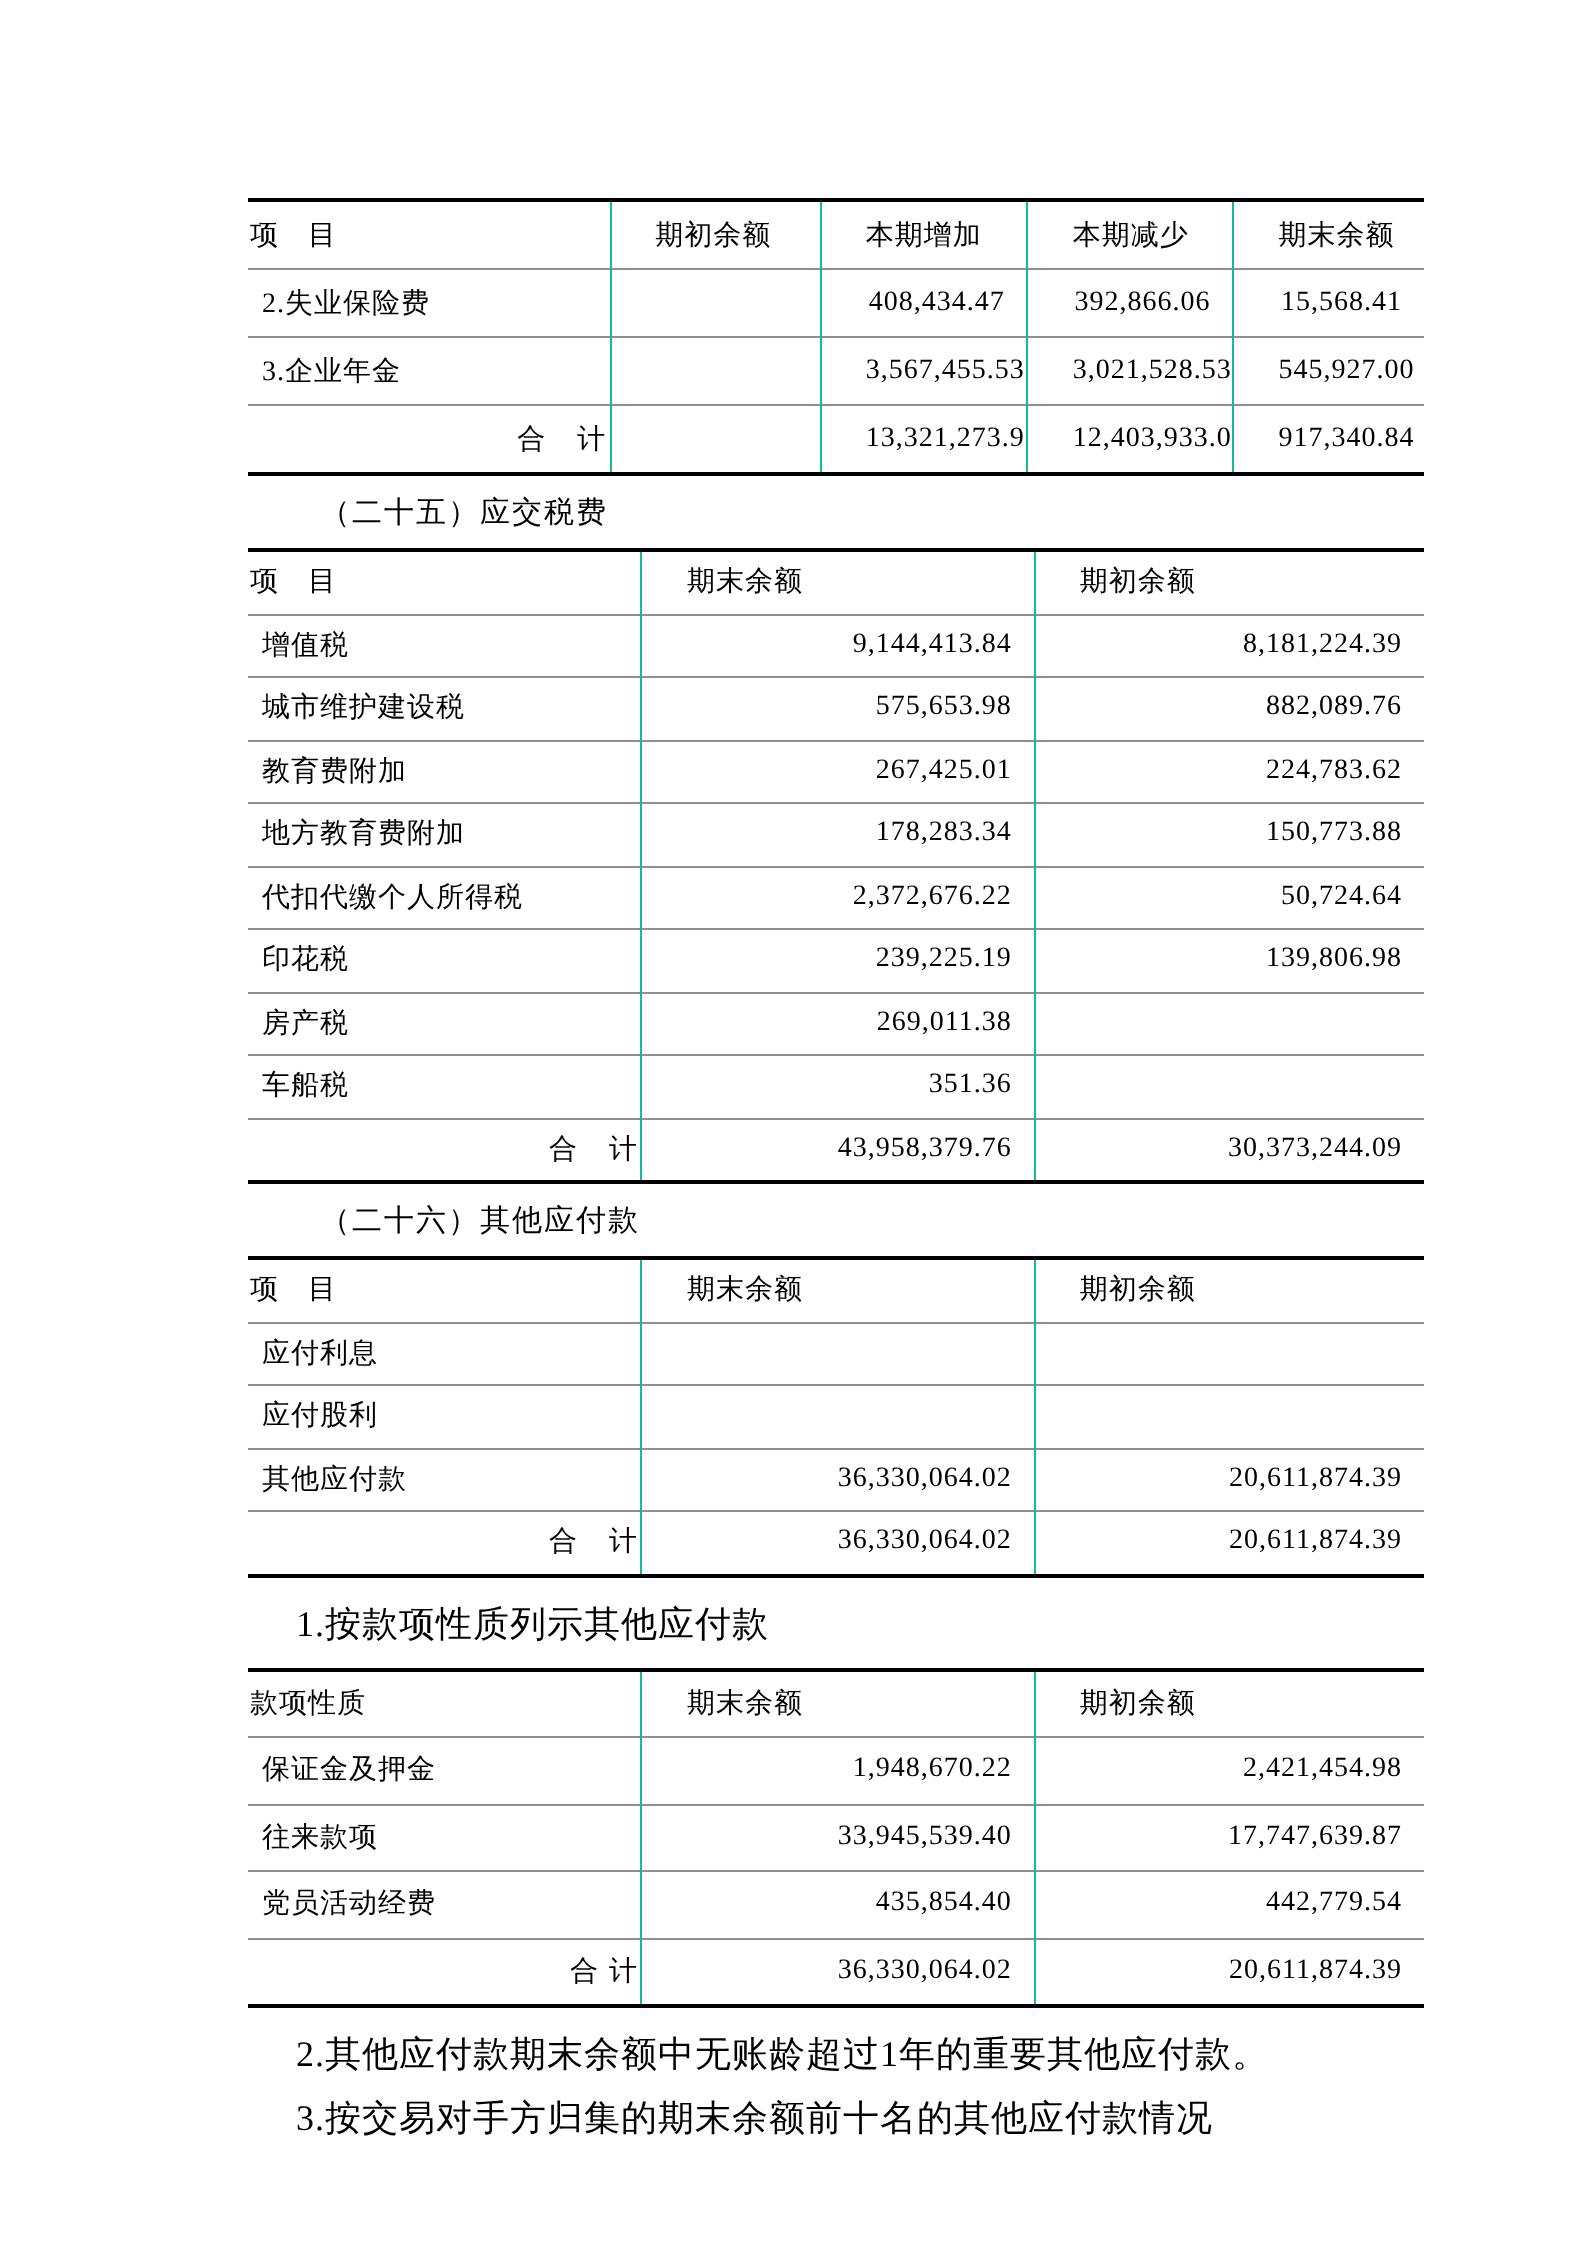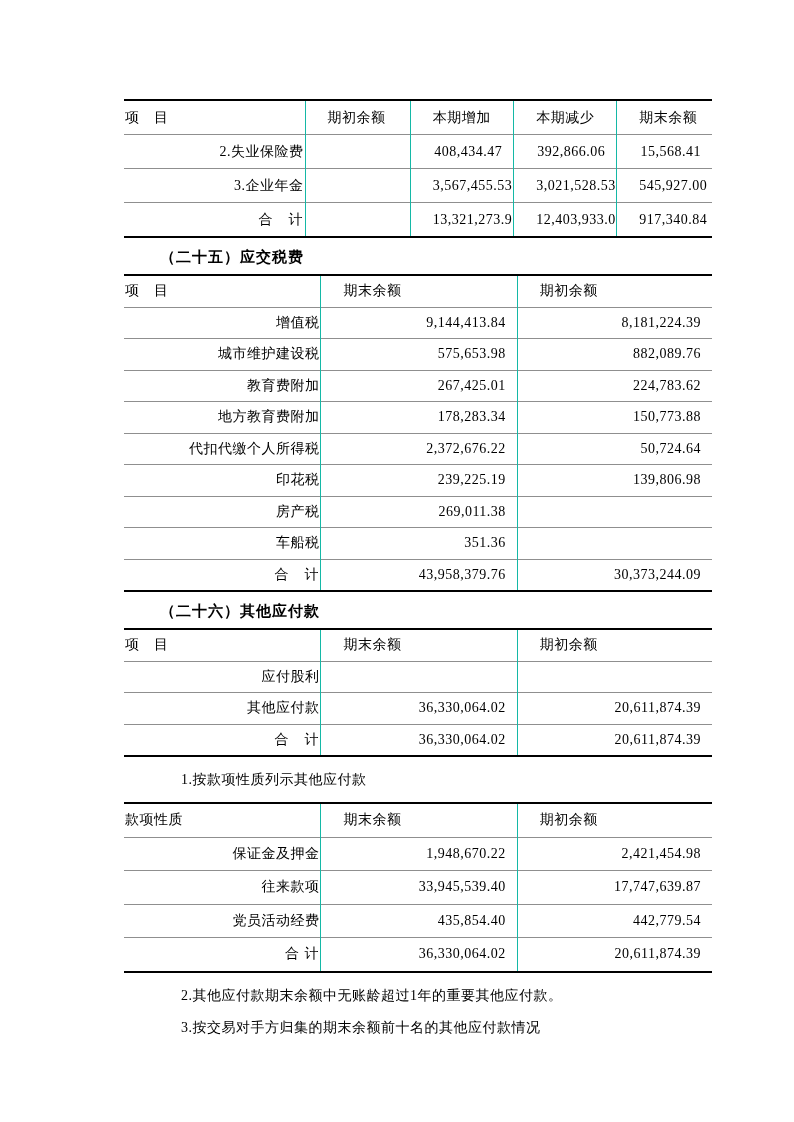--- a/index.html
+++ b/index.html
@@ -30,37 +30,37 @@
     font-size: 14px;
     font-weight: normal;
     letter-spacing: 0.5px;
     vertical-align: middle;
     overflow: hidden;
     white-space: nowrap;
   }
   .tbl th { text-align: left; }
   .tbl th + th, .tbl td + td { border-left: 1px solid #14b8a6; padding-left: 22px; }
   .tbl tbody td { border-top: 1px solid #8f8f8f; }
-  .c-label { text-align: right; padding-left: 7px; }
+  .c-label { text-align: left; padding-left: 7px; }
   .c-num { text-align: right; padding-right: 11px; }
   .total-row td.c-label { text-align: right; padding-left: 0; letter-spacing: 1px; }
   .rh31 th, .rh31 td { height: 31px; }
   .rh28 th, .rh28 td { height: 28.5px; }
   .rh30 th, .rh30 td { height: 30.5px; }
   h2.section-title {
     font-size: 15px;
-    font-weight: bold;
+    font-weight: normal;
     letter-spacing: 1px;
     margin: 9px 0 7px 36px;
     line-height: 20px;
   }
   p.note {
-    font-size: 14px;
+    font-size: 18px;
     letter-spacing: 0.5px;
-    margin: 14px 0 13px 57px;
+    margin: 14px 0 13px 24px;
     line-height: 18px;
     font-family: Liberation Serif, serif;
   }
 </style>
 </head>
 <body>
 
 <div class="content">
 
   <table class="tbl rh31">
@@ -179,20 +179,25 @@
     </colgroup>
   <thead>
         <tr>
           <th>项　目</th>
           <th>期末余额</th>
           <th>期初余额</th>
         </tr>
       </thead>
       <tbody>
         <tr>
+          <td class="c-label">应付利息</td>
+          <td class="c-num"></td>
+          <td class="c-num"></td>
+        </tr>
+        <tr>
           <td class="c-label">应付股利</td>
           <td class="c-num"></td>
           <td class="c-num"></td>
         </tr>
         <tr>
           <td class="c-label">其他应付款</td>
           <td class="c-num">36,330,064.02</td>
           <td class="c-num">20,611,874.39</td>
         </tr>
         <tr class="total-row">

